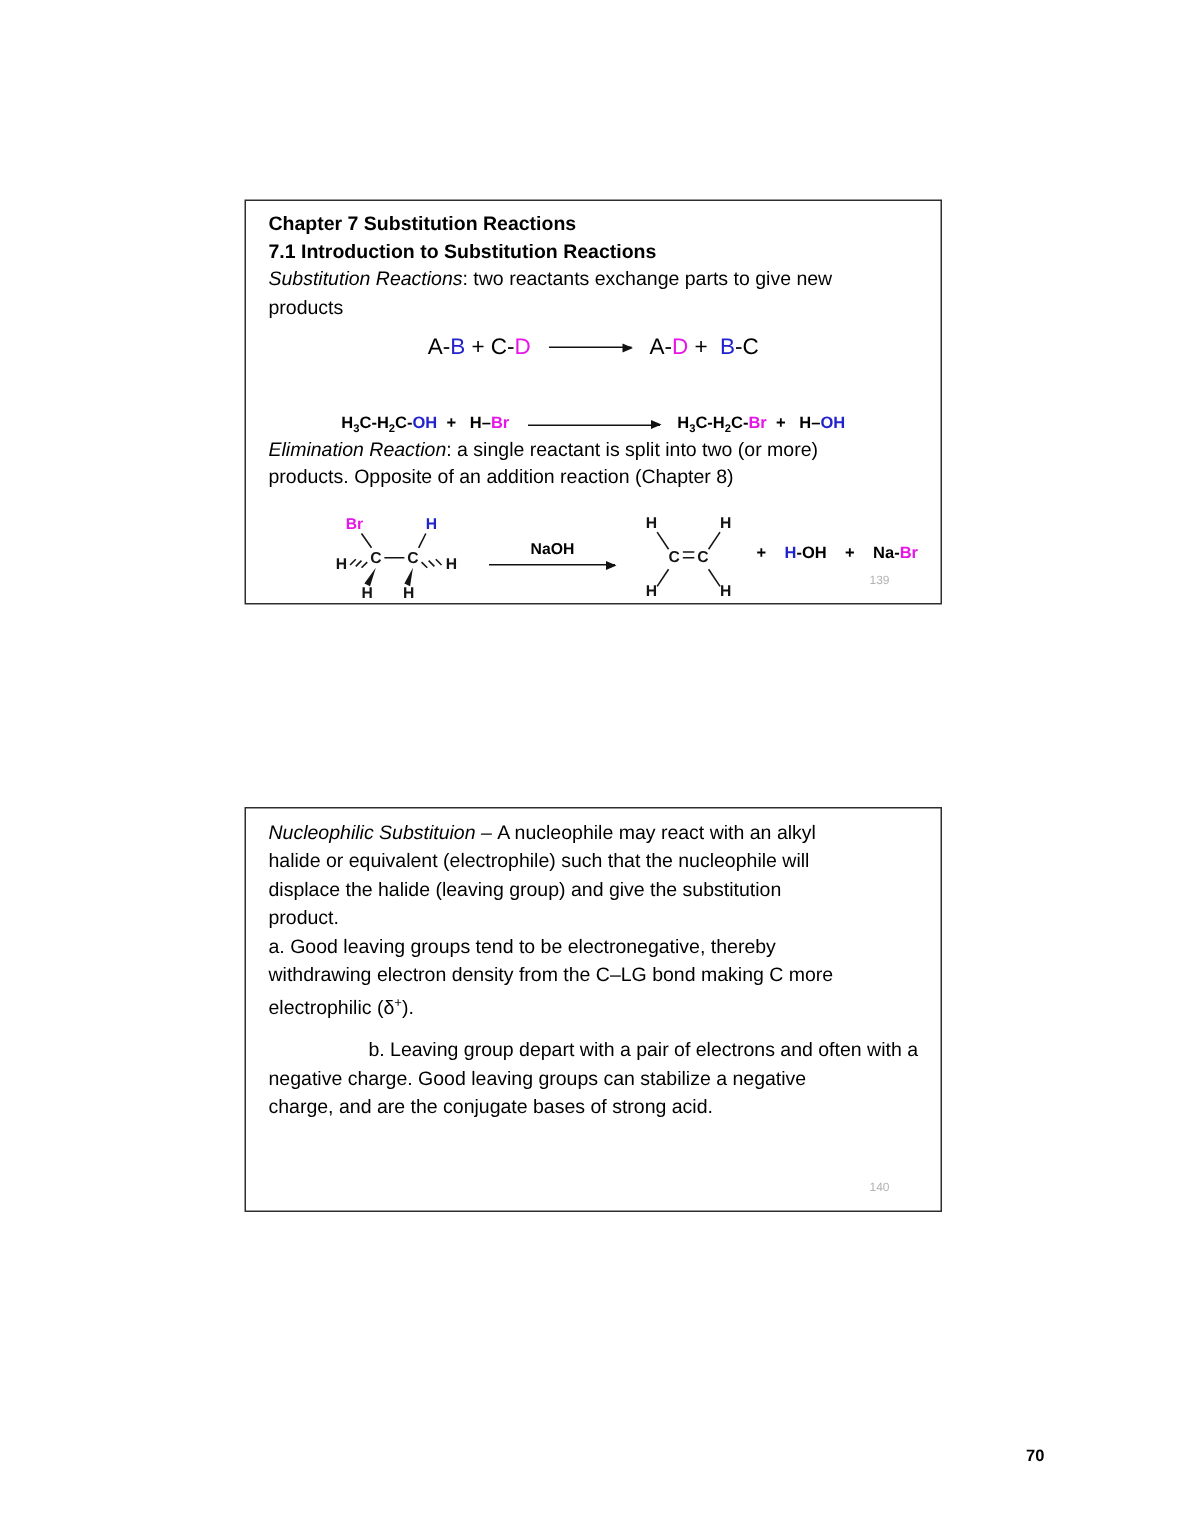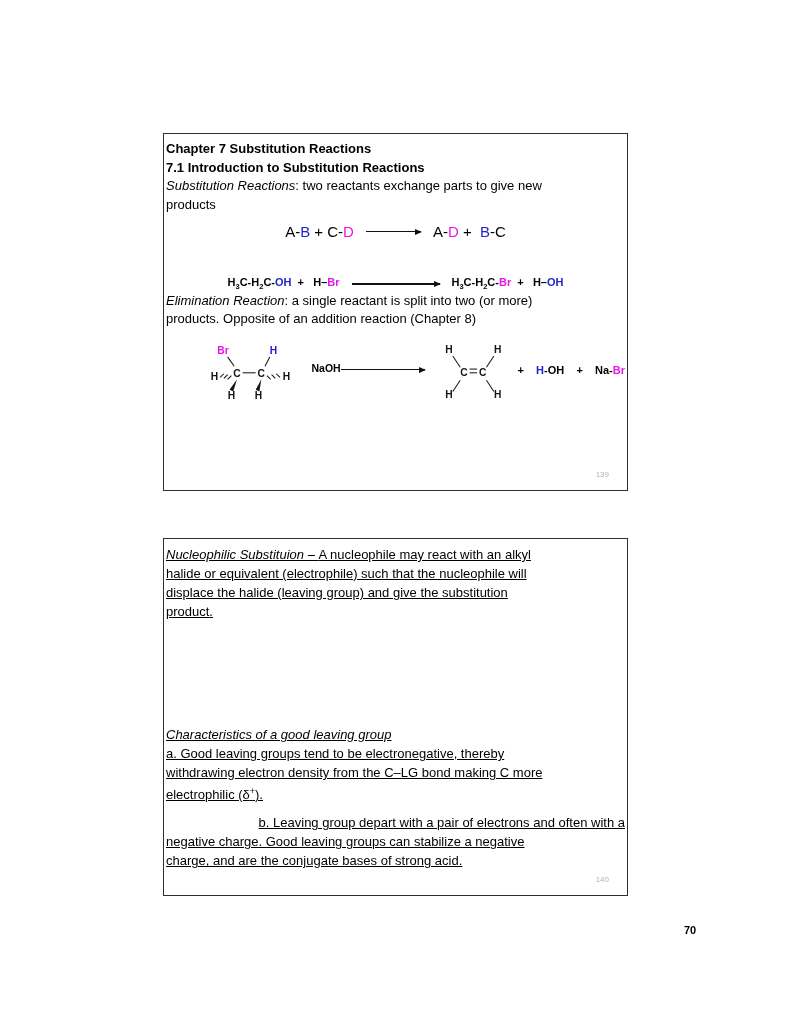--- a/index.html
+++ b/index.html
@@ -1,27 +1,27 @@
 <!DOCTYPE html>
 <html style="--blue: #2323cc; --mag: #e616e6; --gray: #b3b3b3;"><head>
 <meta charset="utf-8">
 <style>
   * { margin:0; padding:0; box-sizing:border-box; }
   html,body { background:#ffffff; }
   body { width:791px; height:1024px; position:relative;
          font-family:"Liberation Sans", sans-serif; color:#000; }
   .page { position:absolute; inset:0; background:#fff; }
 
-  .slide { position:absolute; left:163px; width:465px; height:358px;
-           border:1.5px solid #2e2e2e; background:#fff; padding:6px 2px; }
+  .slide { position:absolute; left:163px; width:465px; height:270px;
+           border:1.5px solid #2e2e2e; background:#fff; padding:6px 15px; }
   #slide1 { top:133px; }
   #slide2 { top:538px; }
 
   .tl { font-size:13px; line-height:18.6px; white-space:pre; }
-  #slide2 .tl { line-height:19px;text-decoration:underline; }
+  #slide2 .tl { line-height:19px; }
 
   .b { font-weight:bold; }
   .i { font-style:italic; }
   .blue { color:var(--blue,#2323cc); }
   .mag  { color:var(--mag,#e616e6); }
   svg text.blue { fill:var(--blue,#2323cc); }
   svg text.mag  { fill:var(--mag,#e616e6); }
 
   sub { font-size:0.68em; }
   sup { font-size:0.68em; }
@@ -34,37 +34,37 @@
 
   .rarrow { position:relative; height:1.2px; background:#111; display:inline-block; }
   .rarrow::after { content:""; position:absolute; right:-1px; top:50%;
       transform:translateY(-50%); width:0; height:0;
       border-left:7px solid #111; border-top:3px solid transparent;
       border-bottom:3px solid transparent; }
 
   .elim { }
 
   .scheme { margin-top:9px; margin-left:42px; display:flex; align-items:center; }
-  .axn { display:flex; align-items:center; margin:0 10px; }
+  .axn { display:flex; flex-direction:column; align-items:center; margin:0 10px; }
   .axn .lbl { font-size:10.5px; font-weight:bold; margin-bottom:4px; }
   .scheme-products { font-size:11px; font-weight:bold; margin-left:6px; white-space:pre;text-align:right; }
 
   svg { display:block; }
   svg text { font-family:"Liberation Sans", sans-serif; font-weight:bold;
              font-size:11px; fill:#151515; text-anchor:middle; }
   svg line { stroke:#151515; stroke-width:1.1; }
   svg polygon { fill:#151515; }
 
-  .slide-no { position:absolute; right:18px; bottom:11px; font-size:8px;
+  .slide-no { position:absolute; right:34px; bottom:11px; font-size:8px;
               color:var(--gray,#b3b3b3); }
 
   .spacer-heading { margin-top:104px; }
   .pb-block { margin-top:9px;text-align:right; }
 
-  .page-no { position:absolute; left:684px; top:924px; font-size:11px;
+  .page-no { position:absolute; left:684px; top:965px; font-size:11px;
              font-weight:bold; }
 </style>
 </head>
 <body>
 
 <div class="page">
 
   <div class="slide" id="slide1">
     <div class="tl"><span class="b">Chapter 7 Substitution Reactions</span></div>
     <div class="tl"><span class="b">7.1 Introduction to Substitution Reactions</span></div>
@@ -135,21 +135,20 @@
 
     <span class="slide-no">139</span>
   </div>
 
   <div class="slide" id="slide2">
     <div class="tl"><span class="i">Nucleophilic Substituion – </span><span>A nucleophile may react with an alkyl</span></div>
     <div class="tl"><span>halide or equivalent (electrophile) such that the nucleophile will</span></div>
     <div class="tl"><span>displace the halide (leaving group) and give the substitution</span></div>
     <div class="tl"><span>product.</span></div>
 
-    <div class="tl spacer-heading"><span class="i">Characteristics of a good leaving group</span></div>
     <div class="tl"><span>a. Good leaving groups tend to be electronegative, thereby</span></div>
     <div class="tl"><span>withdrawing electron density from the C–LG bond making C more</span></div>
     <div class="tl"><span>electrophilic (δ</span><sup>+</sup><span>).</span></div>
 
     <div class="tl pb-block"><span>b. Leaving group depart with a pair of electrons and often with a</span></div>
     <div class="tl"><span>negative charge. Good leaving groups can stabilize a negative</span></div>
     <div class="tl"><span>charge, and are the conjugate bases of strong acid.</span></div>
 
     <span class="slide-no">140</span>
   </div>

